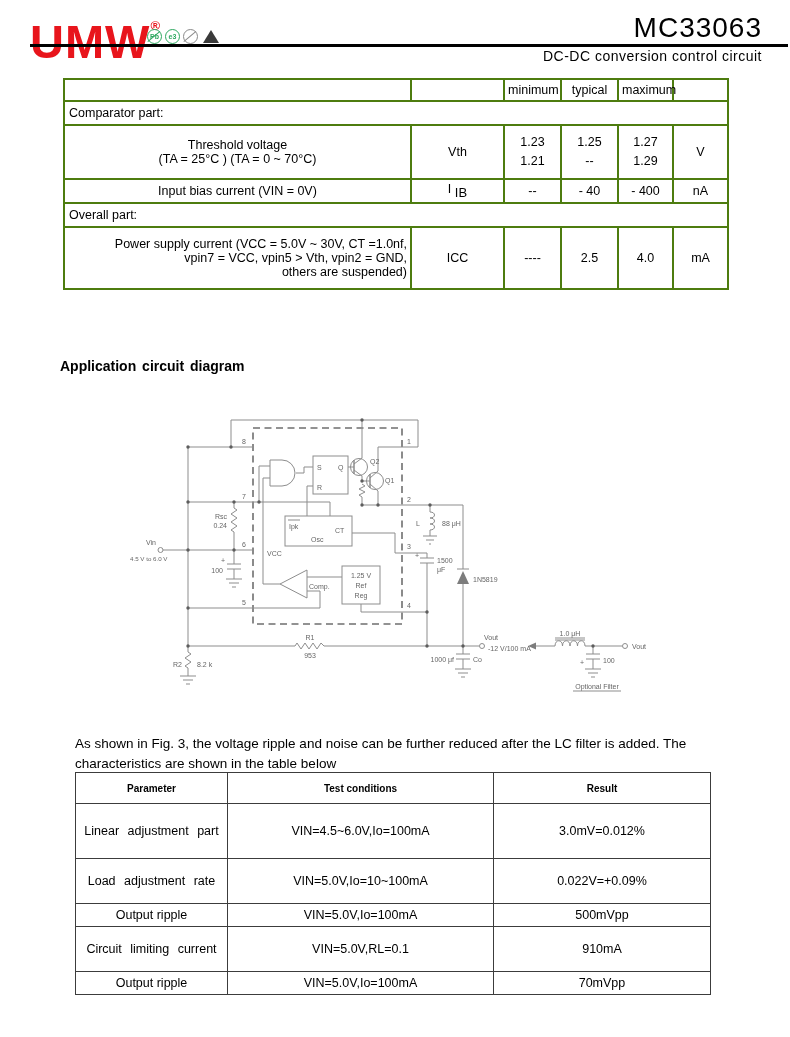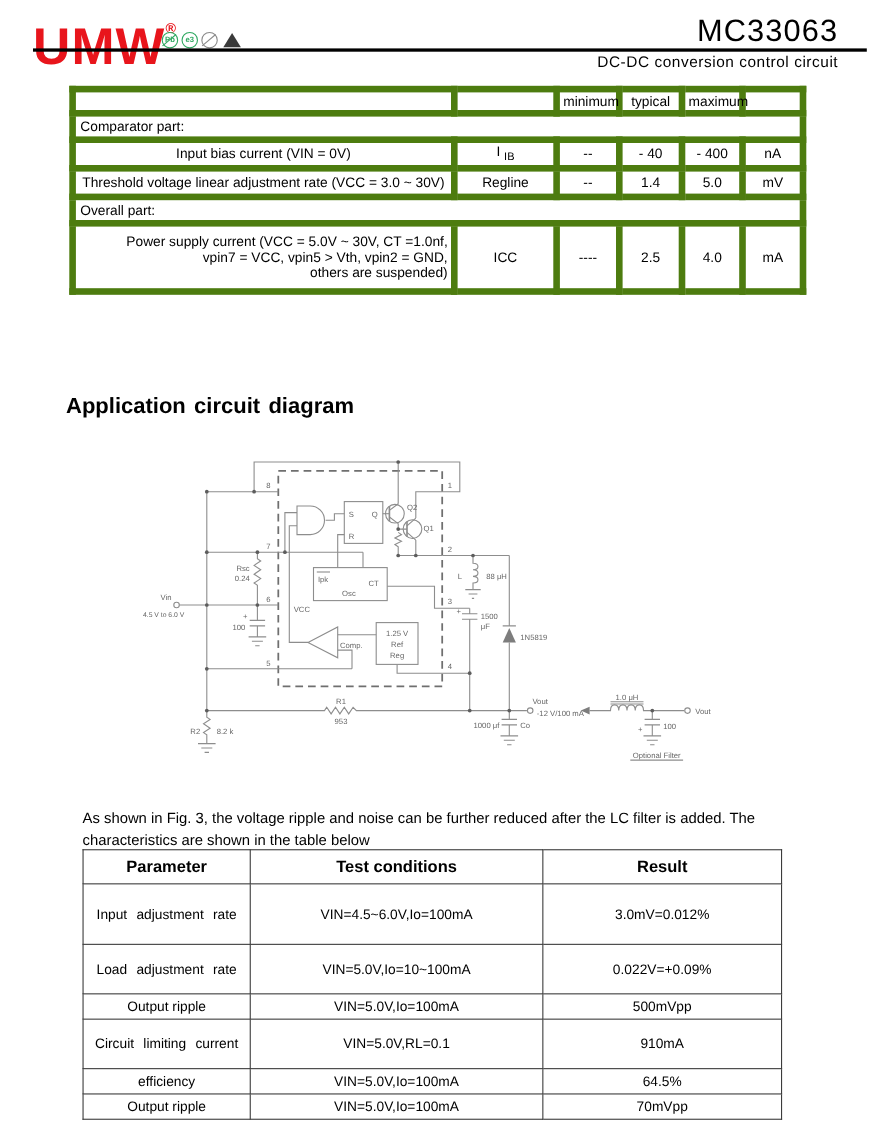--- a/index.html
+++ b/index.html
@@ -19,35 +19,35 @@
   .badge.gray{border-color:#8a8a8a;color:#8a8a8a;}
   .tri{width:0;height:0;border-left:8px solid transparent;border-right:8px solid transparent;
        border-bottom:13px solid #3a3a3a;margin-left:2px;}
   .part-no{position:absolute;right:28px;top:12px;font-size:28px;letter-spacing:1px;}
   .hrule{position:absolute;left:30px;top:44px;width:758px;height:3px;background:#000;}
   .subtitle{position:absolute;right:28px;top:48px;font-size:14px;letter-spacing:0.5px;}
 
   
   table{border-collapse:collapse;table-layout:fixed;}
   .spec{position:absolute;left:63px;top:78px;width:664px;font-size:12.5px;}
-  .spec td{border:6px solid #4d7c0f;text-align:center;vertical-align:middle;padding:1px 3px;}
+  .spec td{border:2px solid #4d7c0f;text-align:center;vertical-align:middle;padding:1px 3px;}
   .spec .sec{text-align:left;padding-left:4px;margin-left:20px;}
   .spec .desc-left{text-align:right;}
   .spec .ln{line-height:1.55;}
-  sub.sym{font-size:10px;}
+  sub.sym{font-size:13px;}
 
   .note{position:absolute;left:75px;top:734px;width:650px;font-size:13.5px;line-height:1.45;}
 
   .char{position:absolute;left:75px;top:772px;width:635px;font-size:12.5px;}
   .char td,.char th{border:1px solid #3c3c3c;text-align:center;vertical-align:middle;padding:1px 4px;}
-  .char th{font-size:15px;font-weight:bold;}
+  .char th{font-size:10px;font-weight:bold;}
   .char td.param{word-spacing:5px;}
 
   
-  .app-title{position:absolute;left:60px;top:358px;font-size:20px;font-weight:bold;word-spacing:2px;}
+  .app-title{position:absolute;left:60px;top:358px;font-size:14px;font-weight:bold;word-spacing:2px;}
   .app-sub{position:absolute;left:60px;top:384px;font-size:14px;}
   .schem{position:absolute;left:130px;top:408px;}
   .schem .w{stroke:#8d8d8d;stroke-width:1;fill:none;}
   .schem .wb{stroke:#8d8d8d;stroke-width:1.5;fill:none;}
   .schem .box{stroke:#8d8d8d;stroke-width:1;fill:none;}
   .schem .icbox{stroke:#6f6f6f;stroke-width:1.6;fill:none;stroke-dasharray:7 4.5;}
   .schem .dot{fill:#5d5d5d;stroke:none;}
   .schem .fillg{fill:#7d7d7d;stroke:none;}
   .schem text{font-family:"Liberation Sans",sans-serif;font-size:7px;fill:#666;}
   .schem .t6{font-size:6.2px;}
@@ -84,35 +84,47 @@
       <td></td>
       <td></td>
       <td>minimum</td>
       <td>typical</td>
       <td>maximum</td>
       <td></td>
     </tr>
     <tr style="height:24px">
       <td colspan="6" class="sec">Comparator part:</td>
     </tr>
+    <tr style="height:54px">
+      <td>
+        <div>Threshold voltage</div>
+        <div>(TA = 25°C ) (TA = 0 ~ 70°C)</div>
+      </td>
+      <td>Vth</td>
+      <td class="ln">
+            <div>1.23</div>
+            <div>1.21</div>
+          </td>
+      <td class="ln">
+            <div>1.25</div>
+            <div>--</div>
+          </td>
+      <td class="ln">
+            <div>1.27</div>
+            <div>1.29</div>
+          </td>
+      <td>V</td>
+    </tr>
     <tr style="height:24px">
       <td>Input bias current (VIN = 0V)</td>
       <td><span>I</span> <sub class="sym">IB</sub></td>
       <td>--</td>
       <td>- 40</td>
       <td>- 400</td>
       <td>nA</td>
-    </tr>
-    <tr style="height:26px">
-      <td>Threshold voltage linear adjustment rate (VCC = 3.0 ~ 30V)</td>
-      <td>Regline</td>
-      <td>--</td>
-      <td>1.4</td>
-      <td>5.0</td>
-      <td>mV</td>
     </tr>
     <tr style="height:24px">
       <td colspan="6" class="sec">Overall part:</td>
     </tr>
     <tr style="height:62px">
       <td class="desc-left">
         <div style="padding-left:24px">Power supply current (VCC = 5.0V ~ 30V, CT =1.0nf,</div>
         <div style="padding-left:10px">vpin7 = VCC, vpin5 &gt; Vth, vpin2 = GND,</div>
         <div style="padding-left:32px">others are suspended)</div>
       </td>
@@ -273,45 +285,40 @@
         <col style="width:266px">
         <col style="width:217px">
       </colgroup>
     <tbody>
         <tr style="height:31px">
       <th>Parameter</th>
       <th>Test  conditions</th>
       <th>Result</th>
     </tr>
     <tr style="height:55px">
-      <td class="param">Input adjustment rate</td>
+      <td class="param">Linear adjustment part</td>
       <td>VIN=4.5~6.0V,Io=100mA</td>
       <td>3.0mV=0.012%</td>
     </tr>
     <tr style="height:45px">
       <td class="param">Load adjustment rate</td>
       <td>VIN=5.0V,Io=10~100mA</td>
       <td>0.022V=+0.09%</td>
     </tr>
     <tr style="height:23px">
       <td>Output ripple</td>
       <td>VIN=5.0V,Io=100mA</td>
       <td>500mVpp</td>
     </tr>
     <tr style="height:45px">
       <td class="param">Circuit limiting current</td>
       <td>VIN=5.0V,RL=0.1</td>
       <td>910mA</td>
     </tr>
     <tr style="height:23px">
-      <td>efficiency</td>
-      <td>VIN=5.0V,Io=100mA</td>
-      <td>64.5%</td>
-    </tr>
-    <tr style="height:23px">
       <td>Output ripple</td>
       <td>VIN=5.0V,Io=100mA</td>
       <td>70mVpp</td>
     </tr>
   </tbody>
     </table>
 
   <div class="footer-bar"></div>
 </div>
 

